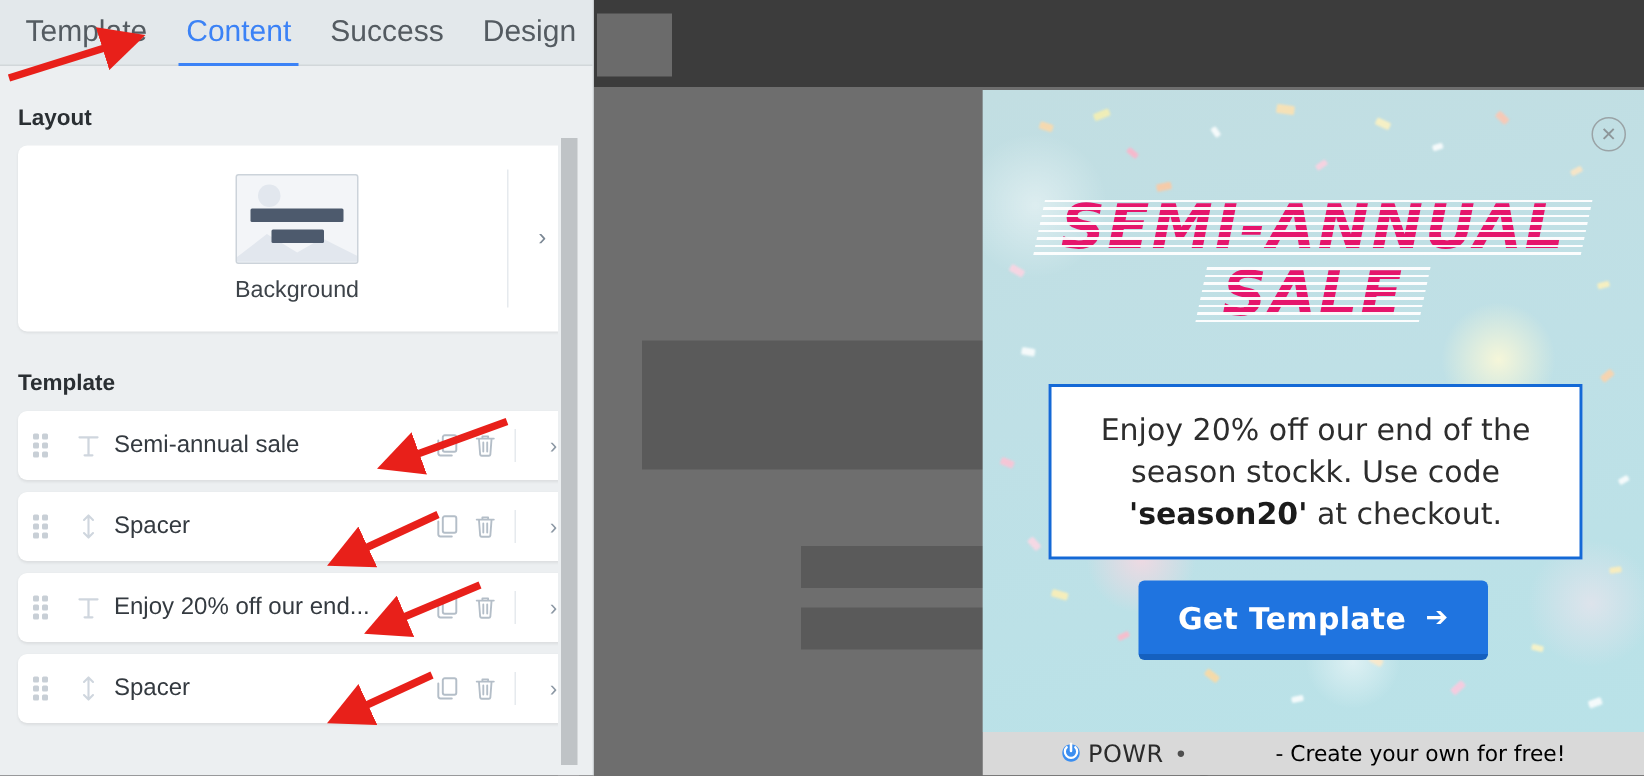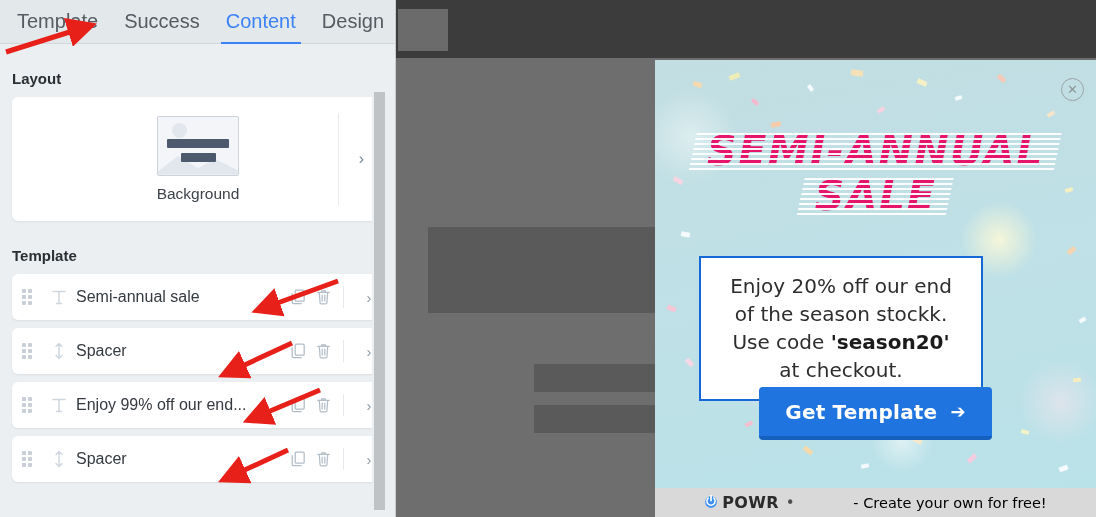--- a/index.html
+++ b/index.html
@@ -84,21 +84,21 @@
       rgba(255,255,255,0) 3.2px,
       rgba(255,255,255,.95) 3.2px,
       rgba(255,255,255,.95) 5.0px);
     pointer-events: none;
     transform: skewX(-12deg);
   }
   .headline-1 { transform: none; }
   .headline-2 { margin-top: -2px; }
 
   .offer-box {
-    position: absolute; left: 44px; top: 196px; width: 284px;
+    position: absolute; left: 44px; top: 196px; width: 356px;
     background: #ffffff; border: 2.5px solid #1469d6;
     padding: 14px 20px 15px;
     text-align: center; z-index: 4;
   }
   .offer-text {
     font-family: "DejaVu Sans", sans-serif;
     font-size: 20px; line-height: 28px; color: #2d2d2d; font-weight: 400;
   }
   .offer-code { font-weight: 700; color: #1b1b1b; }
 
@@ -118,21 +118,21 @@
   .popup-footer {
     position: absolute; left: 0; top: 428px; width: 441px; height: 29px;
     background: #d9d9d9;
     display: flex; align-items: center; justify-content: center;
     gap: 7px;
     font-size: 14.5px; color: #4f4f4f;
     font-family: "DejaVu Sans", sans-serif;
   }
   .powr-mark { display: inline-flex; align-items: center; gap: 4px; }
   .powr-icon { width: 14px; height: 15px; display: block; }
-  .powr-word { font-weight: 700; color: #2b2b2b; font-size: 16px; letter-spacing: .3px; }
+  .powr-word { font-weight: 400; color: #2b2b2b; font-size: 16px; letter-spacing: .3px; }
   .powr-dot { color: #4f4f4f; font-size: 15px; }
   .powr-link { color: #4f4f4f; text-decoration: underline; cursor: pointer; margin-top: 40px; }
   .powr-tail { color: #000000; }
 
   
   .editor-panel {
     position: absolute; left: 0; top: 0; width: 396px; height: 517px;
     background: #eceff1;
     border-right: 1px solid #c9cdd0;
     overflow: hidden;
@@ -311,22 +311,22 @@
       <span class="powr-dot">•</span>
       <span class="powr-link">Popup</span>
       <span class="powr-tail">- Create your own for free!</span>
     </div>
   </div>
 
   <div class="editor-panel">
 
     <div class="tabbar">
       <div class="tab"><span>Template</span></div>
+      <div class="tab active"><span>Content</span></div>
       <div class="tab"><span>Success</span></div>
-      <div class="tab active"><span>Content</span></div>
       <div class="tab"><span>Design</span></div>
       <div class="tab"><span>Controls</span></div>
     </div>
 
     <div class="panel-scroll">
 
       <div class="section-title">Layout</div>
 
       <div class="card layout-card">
         <div class="layout-item">
@@ -428,21 +428,21 @@
                 <i></i>
                 <i></i>
                 <i></i>
               </span>
           </div>
           <div class="type-icon">
             <svg width="16" height="17" viewBox="0 0 16 17">
               <path d="M2 2.5 H14 M8 2.5 V14.5 M5.4 14.5 H10.6" stroke="#cfd6de" stroke-width="1.5" fill="none" stroke-linecap="round"></path>
             </svg>
           </div>
-          <div class="row-label">Enjoy 99% off our end...</div>
+          <div class="row-label">Enjoy 20% off our end...</div>
           <div class="row-actions">
             <span class="icon-btn">
               <svg width="15" height="16" viewBox="0 0 15 16">
                   <rect x="4.2" y="1.2" width="9" height="11" rx="1.3" stroke="#b4bec8" stroke-width="1.3" fill="none"></rect>
                   <path d="M10.2 14.6 H2.6 A1.4 1.4 0 0 1 1.2 13.2 V4.6" stroke="#b4bec8" stroke-width="1.3" fill="none" stroke-linecap="round"></path>
                 </svg>
             </span>
             <span class="icon-btn">
               <svg width="15" height="16" viewBox="0 0 15 16">
                   <path d="M1.8 3.4 H13.2 M5.6 3.4 V1.9 H9.4 V3.4 M3.3 3.4 L4.1 14 A1 1 0 0 0 5.1 14.8 H9.9 A1 1 0 0 0 10.9 14 L11.7 3.4 M6.2 6 V12 M8.8 6 V12" stroke="#b4bec8" stroke-width="1.25" fill="none" stroke-linecap="round" stroke-linejoin="round"></path>

